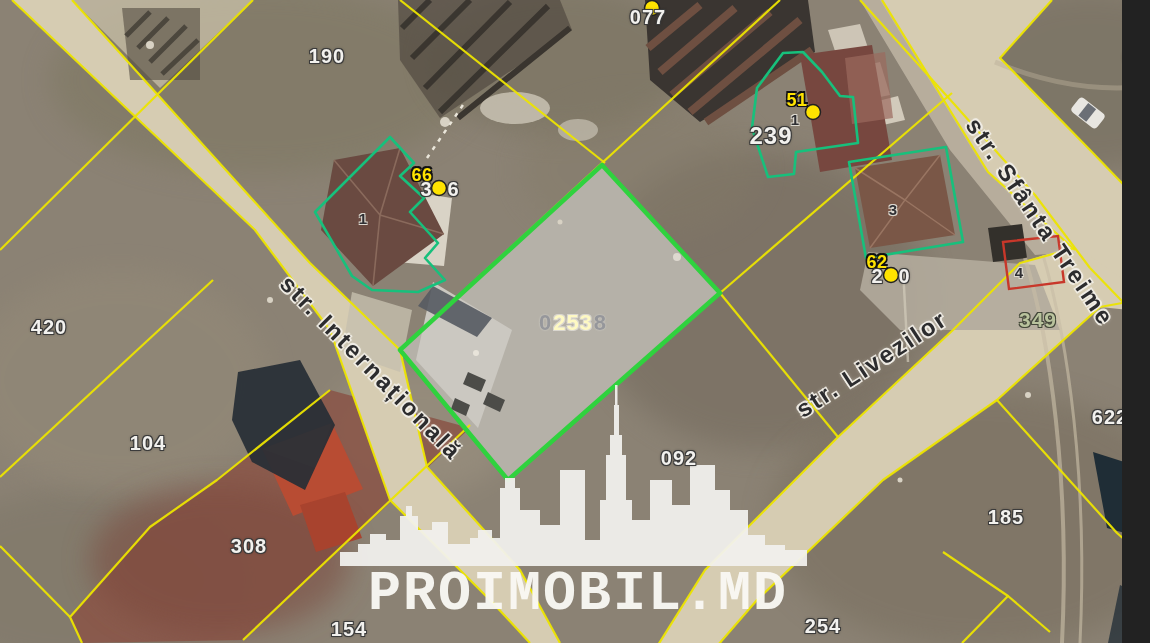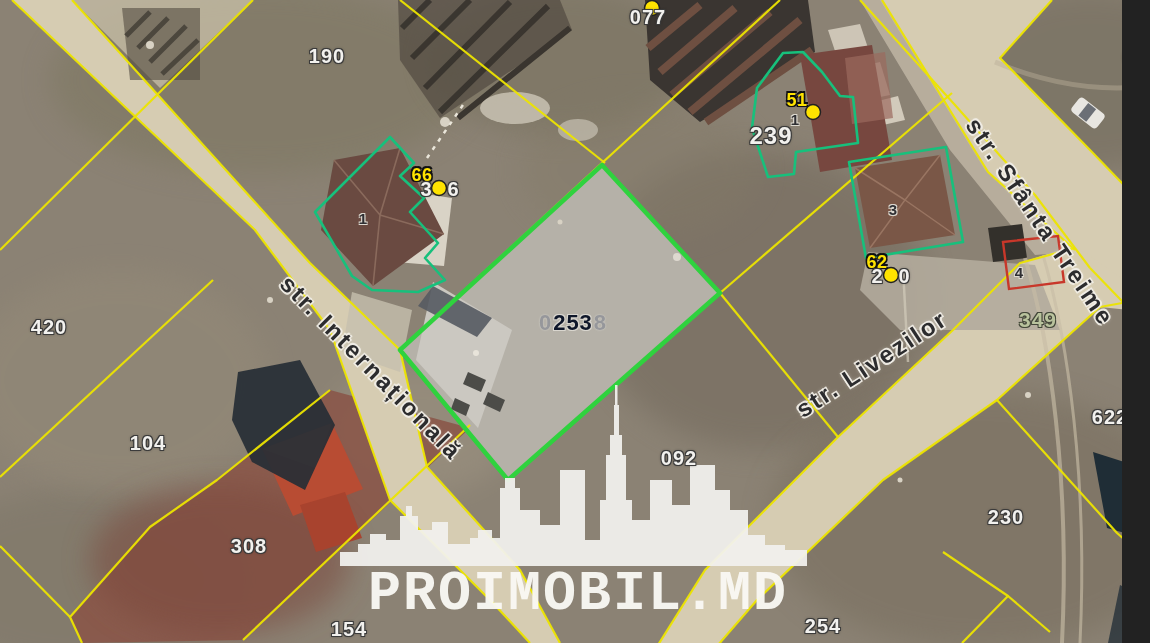--- a/index.html
+++ b/index.html
@@ -37,21 +37,21 @@
   }
   .street{
     font-size:24px;font-weight:700;color:#2c2c2e;letter-spacing:2.5px;
     text-shadow:-1.5px -1.5px 0 rgba(240,237,230,.95),1.5px -1.5px 0 rgba(240,237,230,.95),
                 -1.5px 1.5px 0 rgba(240,237,230,.95),1.5px 1.5px 0 rgba(240,237,230,.95),0 0 4px rgba(245,242,235,.8);
   }
   .split{display:flex;align-items:center;}
   .split .gap{display:inline-block;width:15px;}
   .central{display:flex;align-items:center;gap:1px;font-weight:700;font-size:22px;letter-spacing:1px;}
   .central .dim{color:#96979b;text-shadow:0 0 2px rgba(230,228,222,.7);}
-  .central .main{color:#0f172a;
+  .central .main{color:#fef9c3;
     text-shadow:-1px -1px 0 #d9d6cf,1px -1px 0 #d9d6cf,-1px 1px 0 #d9d6cf,1px 1px 0 #d9d6cf;}
   .watermark-text{
     position:absolute;left:578px;top:594px;transform:translate(-50%,-50%);
     font-family:Liberation Mono, monospace;font-weight:700;font-size:55px;letter-spacing:2px;
     color:rgba(249,248,244,.96);white-space:nowrap;pointer-events:none;
   }
 </style>
 </head>
 <body>
 
@@ -261,21 +261,21 @@
 </svg>
 
 <div class="lbl white-num" style="left:648px;top:17px">077</div>
 <div class="lbl white-num" style="left:327px;top:56px">190</div>
 <div class="lbl white-num" style="left:1141px;top:57px">069</div>
 <div class="lbl white-num" style="left:49px;top:327px">420</div>
 <div class="lbl white-num" style="left:148px;top:443px">104</div>
 <div class="lbl white-num" style="left:249px;top:546px">308</div>
 <div class="lbl white-num" style="left:349px;top:629px">154</div>
 <div class="lbl white-num" style="left:823px;top:626px">254</div>
-<div class="lbl white-num" style="left:1006px;top:517px">230</div>
+<div class="lbl white-num" style="left:1006px;top:517px">185</div>
 <div class="lbl white-num" style="left:1110px;top:417px">622</div>
 <div class="lbl sage-num" style="left:1038px;top:320px">349</div>
 <div class="lbl white-num big-num" style="left:771px;top:136px">239</div>
 <div class="lbl white-num" style="left:679px;top:458px">092</div>
 
 <div class="lbl central" style="left:573px;top:323px">
   <span class="dim">0</span>
       <span class="main">253</span>
       <span class="dim">8</span>
 </div>

